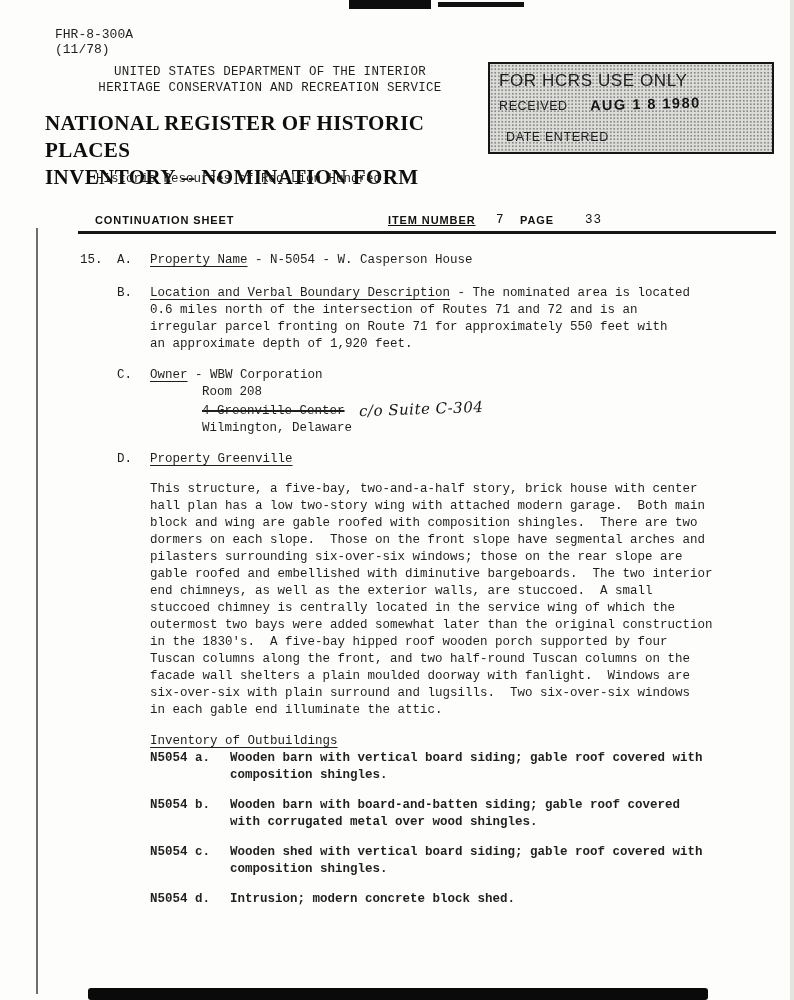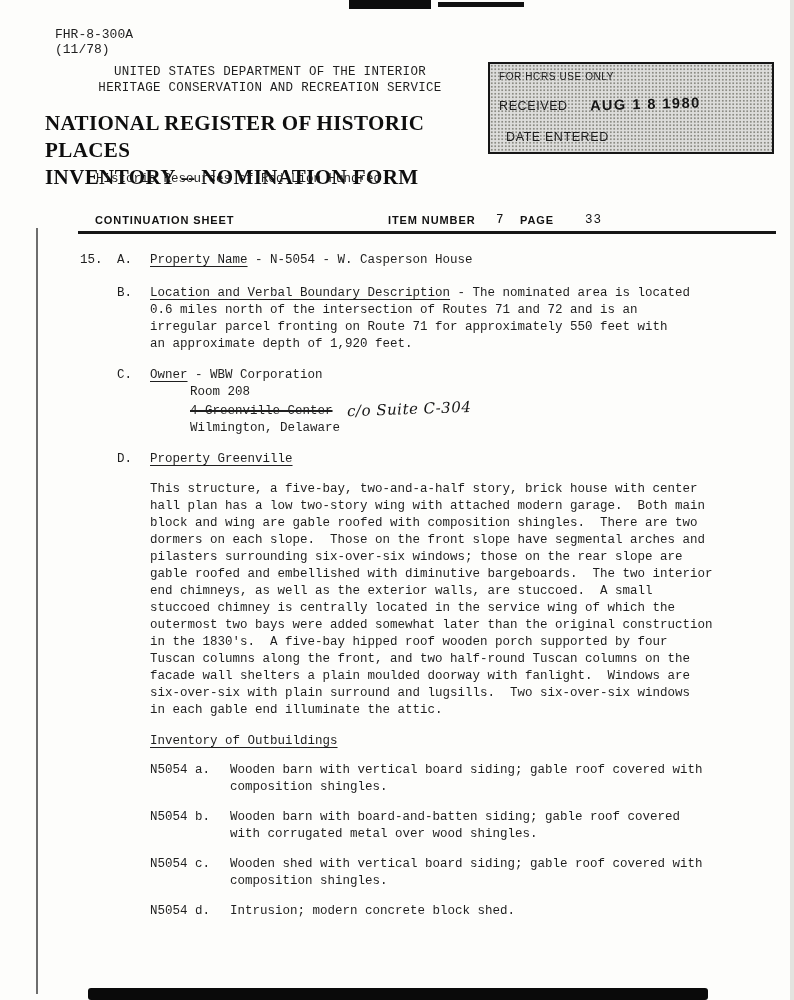--- a/index.html
+++ b/index.html
@@ -31,59 +31,59 @@
   .stamp-box{
     position:absolute;left:488px;top:62px;width:286px;height:92px;
     border:2px solid #161616;
     background-color:#dddddb;
     background-image:radial-gradient(circle,#87877f 0.6px,transparent 1px);
     background-size:3.5px 3.5px;
     box-sizing:border-box;
     font-family:"Liberation Sans","DejaVu Sans",sans-serif;
     color:#1c1c1c;
   }
-  .stamp-use-only{position:absolute;left:9px;top:7px;font-size:10px;letter-spacing:.6px;}
+  .stamp-use-only{position:absolute;left:9px;top:7px;font-size:17px;letter-spacing:.6px;}
   .stamp-received{position:absolute;left:9px;top:35px;font-size:12.5px;letter-spacing:.6px;}
   .stamp-date{
     position:absolute;left:100px;top:32px;font-size:14.5px;font-weight:bold;letter-spacing:1.5px;
     transform:rotate(-1.5deg);color:#141414;
   }
   .stamp-entered{position:absolute;left:9px;top:66px;font-size:12.5px;letter-spacing:.6px;margin-left:7px;}
 
   
   .cont-row{position:absolute;left:80px;top:212px;width:700px;height:20px;
     font-family:"Liberation Sans","DejaVu Sans",sans-serif;font-weight:bold;font-size:11px;letter-spacing:.9px;color:#111;}
   .cont-sheet{position:absolute;left:15px;top:2px;}
-  .cont-item-label{position:absolute;left:308px;top:2px;}
+  .cont-item-label{position:absolute;left:308px;top:2px;text-decoration:underline;}
   .cont-item-value{position:absolute;left:416px;top:1px;font-family:"Liberation Mono","DejaVu Sans Mono",monospace;font-weight:normal;font-size:12.5px;}
   .cont-page-label{position:absolute;left:440px;top:2px;}
   .cont-page-value{position:absolute;left:505px;top:1px;font-family:"Liberation Mono","DejaVu Sans Mono",monospace;font-weight:normal;font-size:12.5px;}
   .cont-rule{position:absolute;left:78px;top:231px;width:698px;height:3px;background:#161616;}
 
   
   .body-content{
     position:absolute;left:80px;top:252px;width:676px;
     font-size:12.5px;line-height:17px;
   }
   .sec{display:flex;margin-bottom:14px;}
   .sec.first{margin-bottom:16px;}
   .num-col{width:37px;flex:0 0 37px;}
   .letter-col{width:33px;flex:0 0 33px;}
   .sec-content{flex:1;white-space:pre-wrap;}
   .u{text-decoration:underline;text-underline-offset:3px;text-decoration-thickness:1px;}
-  .c-sub{margin-left:40px;}
+  .c-sub{margin-left:52px;}
   .strike{text-decoration:line-through;text-decoration-thickness:1.5px;}
   .handwritten{
     font-family:"DejaVu Serif","Liberation Serif",serif;
     font-style:italic;font-size:15px;letter-spacing:.5px;
     display:inline-block;transform:rotate(-2deg);margin-left:14px;color:#161616;
   }
   .para{white-space:pre-wrap;margin-top:13px;}
   .inventory{margin-left:70px;margin-top:12px;}
-  .inv-items{margin-top:12px;}
+  .inv-items{font-weight:bold;}
   .inv-item{display:flex;margin-bottom:13px;}
   .inv-id{flex:0 0 80px;}
   .inv-text{flex:1;white-space:pre-wrap;}
 </style>
 </head>
 <body>
 
 <div class="page">
 
   <div class="smudge-top"></div>

